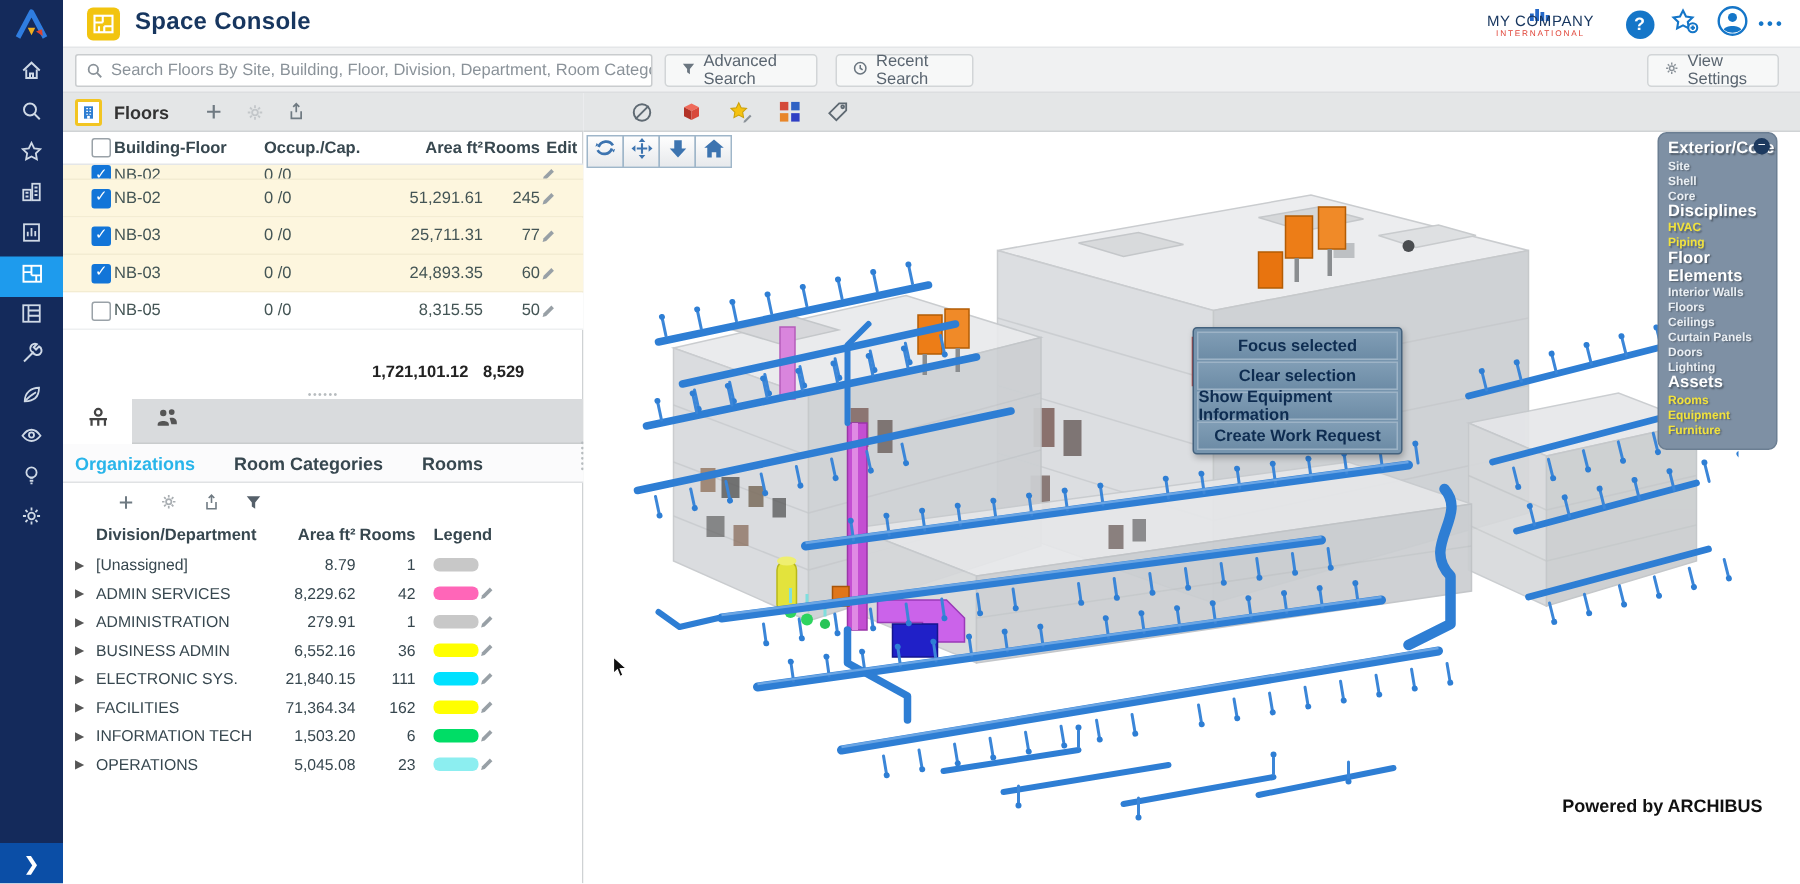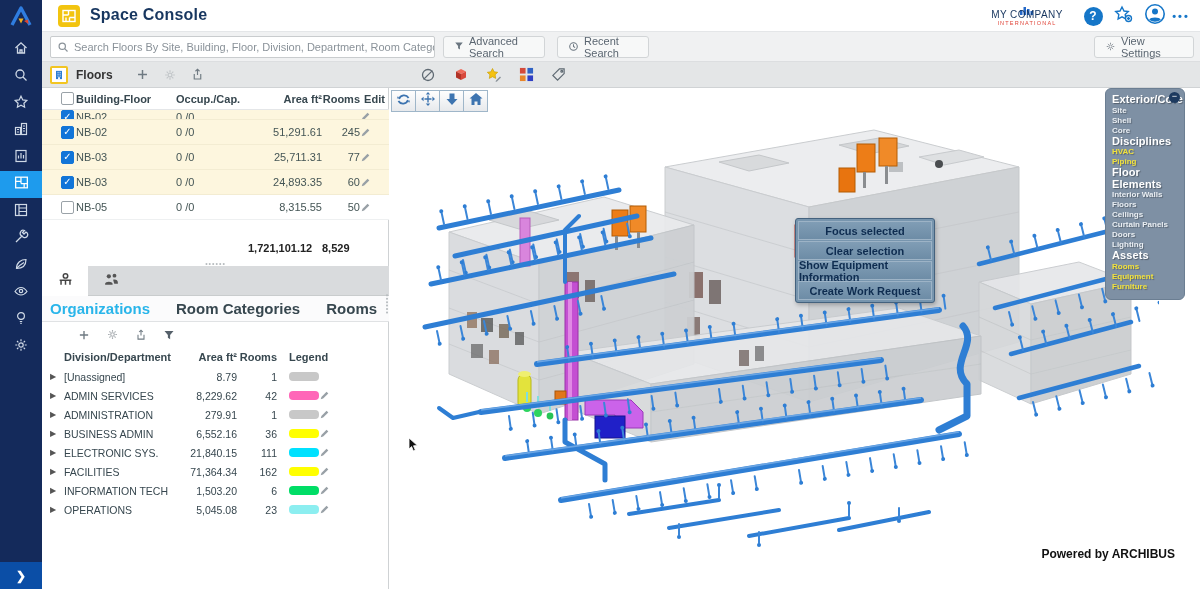--- a/index.html
+++ b/index.html
@@ -63,21 +63,21 @@
 
   .hsplit { position:absolute; left:0; top:200px; width:347px; height:5px; text-align:center; color:#b7bcbf; font-size:7px; line-height:4px; letter-spacing:1px; cursor:row-resize; }
   .vsplit { position:absolute; left:343px; top:232px; color:#b7bcbf; font-size:7px; line-height:4px; letter-spacing:1px; cursor:col-resize; writing-mode:vertical-rl; }
 
   
   .orgpanel { position:absolute; left:0; top:204px; width:347px; }
   .icontabs { height:30px; background:#d9dbdd; border-bottom:1px solid #c9cccd; display:flex; }
   .icontab { width:46px; height:30px; display:flex; align-items:center; justify-content:center; cursor:pointer; }
   .icontab.active { background:#fff; }
   .texttabs { height:26px; background:#fbfbfc; border-bottom:1px solid #e0e2e4; display:flex; align-items:center; gap:26px; padding-left:8px; }
-  .ttab { font-size:15px; font-weight:bold; color:#37474f; cursor:pointer; }
+  .ttab { font-size:12px; font-weight:bold; color:#37474f; cursor:pointer; }
   .ttab.active { color:#29b5ea; }
   .orgtools { height:25px; display:flex; align-items:center; gap:16px; padding-left:36px; }
   .orgtools > span { cursor:pointer; display:inline-flex; }
 
   .orow { display:grid; grid-template-columns:8px 14px 112px 61px 40px 12px 30px 28px 1fr; align-items:center; height:19px; font-size:10.5px; color:#37474f; }
   .orow.head { height:20px; font-weight:bold; font-size:11px; }
   .orow .ra { text-align:right; }
   .orow .tri { color:#555; font-size:8px; cursor:pointer; }
   .swatch { width:30px; height:9px; border-radius:4px; background:#ccc; }
 
@@ -100,21 +100,21 @@
 
   
   .legend { position:absolute; left:716px; top:26px; width:80px; background:#7e90a4; border:1px solid #6b7e92;
             border-radius:6px; padding:5px 6px 7px 6px; }
   .leg-min { position:absolute; right:4px; top:3px; width:11px; height:11px; border-radius:50%; background:#1d3a5f; color:#fff;
              font-size:9px; line-height:9px; text-align:center; cursor:pointer; }
   .leg-h { font-size:11px; font-weight:bold; color:#fff; text-shadow:1px 1px 1px rgba(0,0,0,.35); line-height:1.05; letter-spacing:.1px; }
   .leg-i { font-size:8px; font-weight:bold; color:#e9eef3; text-shadow:1px 1px 1px rgba(0,0,0,.3); line-height:1.25; cursor:pointer; }
   .leg-i.on { color:#f2e23c; }
 
-  .powered { position:absolute; right:25px; bottom:28px; font-size:12px; font-weight:bold; color:#111; }
+  .powered { position:absolute; right:25px; bottom:45px; font-size:12px; font-weight:bold; color:#111; }
   .cursor { position:absolute; left:19px; top:376px; }
 </style>
 </head>
 <body>
 
 <div class="app">
 
   <div class="rail">
     <div class="rail-logo">
       <svg width="24" height="24" viewBox="0 0 24 24">
@@ -259,21 +259,21 @@
           </svg></span>
       <span>Advanced Search</span>
     </div>
     <div class="sr-btn" style="left:515px;width:92px;">
       <span><svg width="11" height="11" viewBox="0 0 16 16" fill="none" stroke="#6b7680" stroke-width="1.5">
             <circle cx="8" cy="8" r="5.5"></circle>
             <path d="M8 4.8V8l2.3 1.6"></path>
           </svg></span>
       <span>Recent Search</span>
     </div>
-    <div class="sr-btn" style="right:6px;width:100px;">
+    <div class="sr-btn" style="right:14px;width:88px;">
       <span><svg width="11" height="11" viewBox="0 0 16 16" fill="none" stroke="#8a9299" stroke-width="1.4">
             <circle cx="8" cy="8" r="2.2"></circle>
             <path d="M8 2.5v2M8 11.5v2M2.5 8h2M11.5 8h2M4.2 4.2l1.4 1.4M10.4 10.4l1.4 1.4M11.8 4.2l-1.4 1.4M5.6 10.4l-1.4 1.4"></path>
           </svg></span>
       <span>View Settings</span>
     </div>
   </div>
 
   <div class="leftcol">
 

